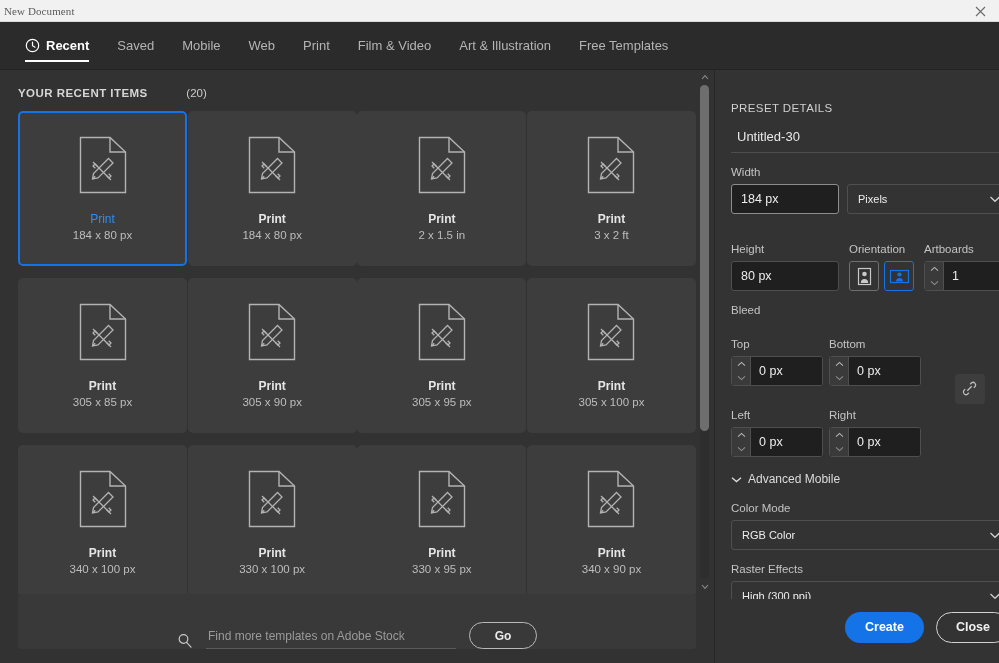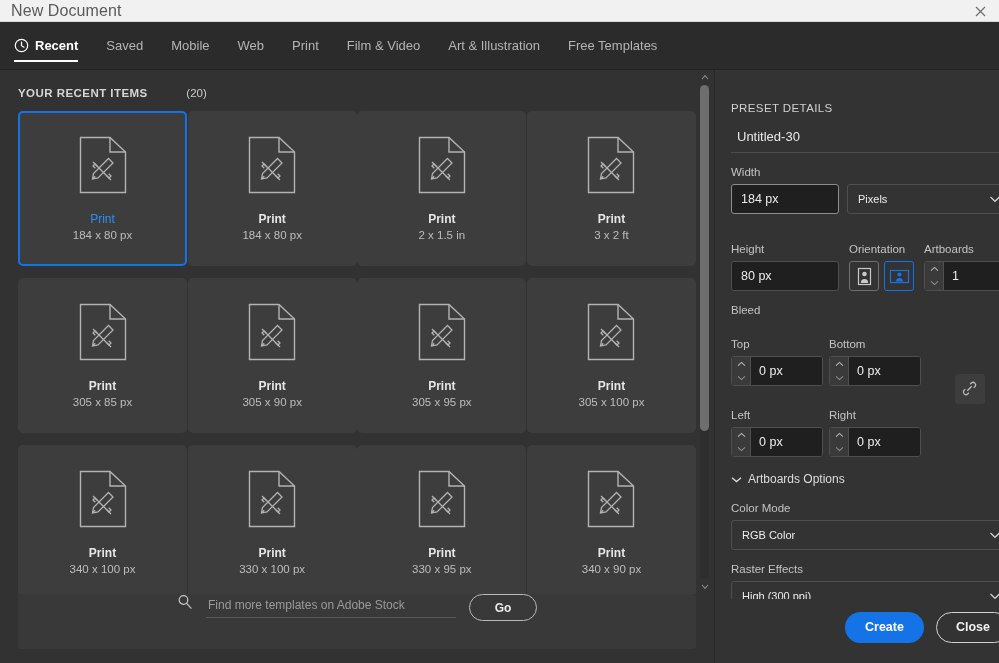--- a/index.html
+++ b/index.html
@@ -26,44 +26,45 @@
   .titlebar {
     height: 22px;
     flex: 0 0 22px;
     background: #f1f1f1;
     border-bottom: 1px solid #d8d8d8;
     display: flex;
     align-items: center;
     position: relative;
   }
   .titlebar-text {
-    font-size: 16px;
+    font-size: 11px;
     color: #5a5a5a;
-    padding-left: 11px;
+    padding-left: 4px;
     letter-spacing: .1px;
+    font-family: Liberation Serif, serif;
   }
   .titlebar-close {
     position: absolute;
     right: 0; top: 0;
     width: 38px; height: 22px;
     display: flex; align-items: center; justify-content: center;
     color: #6a6a6a;
     font-size: 13px;
     line-height: 1;
     cursor: pointer;
   }
 
   
   .tabbar {
     height: 48px;
     flex: 0 0 48px;
     background: #2b2b2b;
     display: flex;
     align-items: stretch;
-    padding-left: 0;
+    padding-left: 11px;
     border-bottom: 1px solid #232323;
   }
   .tab {
     position: relative;
     display: flex;
     align-items: center;
     gap: 6px;
     padding: 0 14px;
     font-size: 13px;
     color: #b4b4b4;
@@ -187,21 +188,21 @@
     cursor: pointer;
   }
 
   
   .stock-bar {
     flex: 0 0 55px;
     margin: 0 18px 14px 18px;
     background: #393939;
     border-radius: 3px;
     display: flex;
-    align-items: flex-start;
+    align-items: flex-end;
     justify-content: center;
     gap: 13px;
   }
   .search-icon-wrap {
     display: flex; align-items: center;
     color: #c9c9c9;
   }
   .stock-input {
     width: 250px;
     background: transparent;
@@ -826,21 +827,21 @@
           </div>
         </div>
 
         
         <div class="advanced-toggle">
           <span>
             <svg width="11" height="7" viewBox="0 0 11 7">
                 <path d="M1 1.7 L5.5 5.6 L10 1.7" stroke="#dcdcdc" stroke-width="1.3" fill="none"></path>
               </svg>
           </span>
-          <span>Artboards Options</span>
+          <span>Advanced Mobile</span>
         </div>
 
         <label class="field-label tight">Color Mode</label>
         <div class="select-box">
           <span>RGB Color</span>
           <span class="chev">
             <svg width="12" height="8" viewBox="0 0 12 8">
                 <path d="M1.5 2 L6 6.3 L10.5 2" stroke="#cfcfcf" stroke-width="1.3" fill="none"></path>
               </svg>
           </span>

